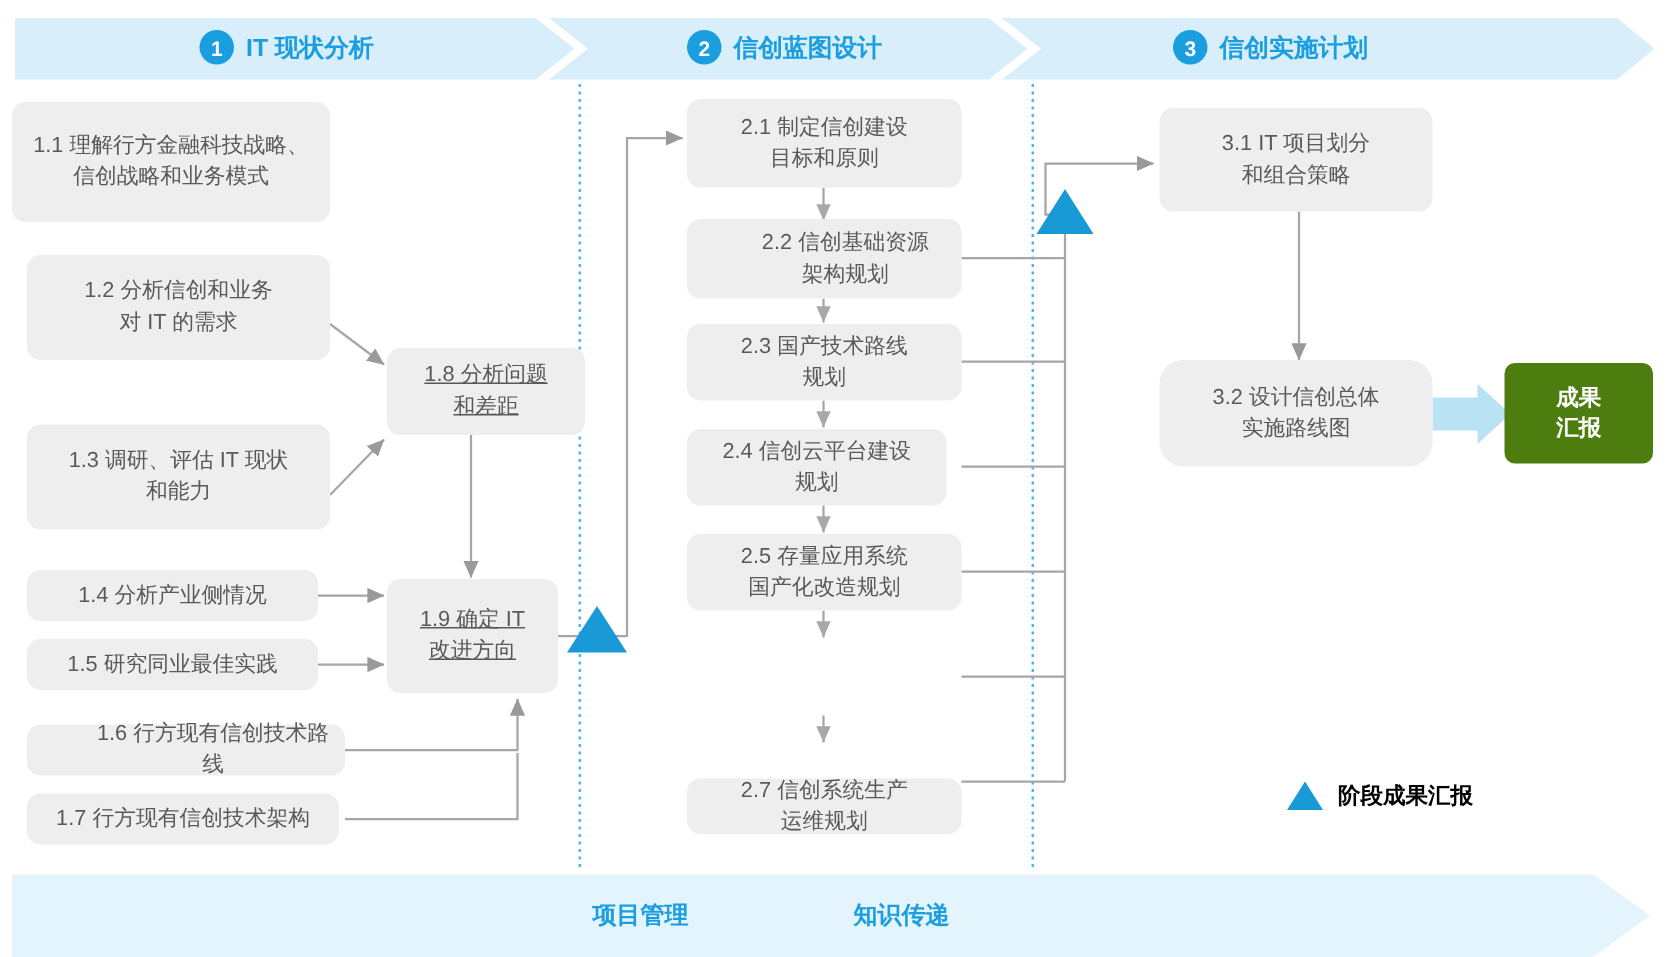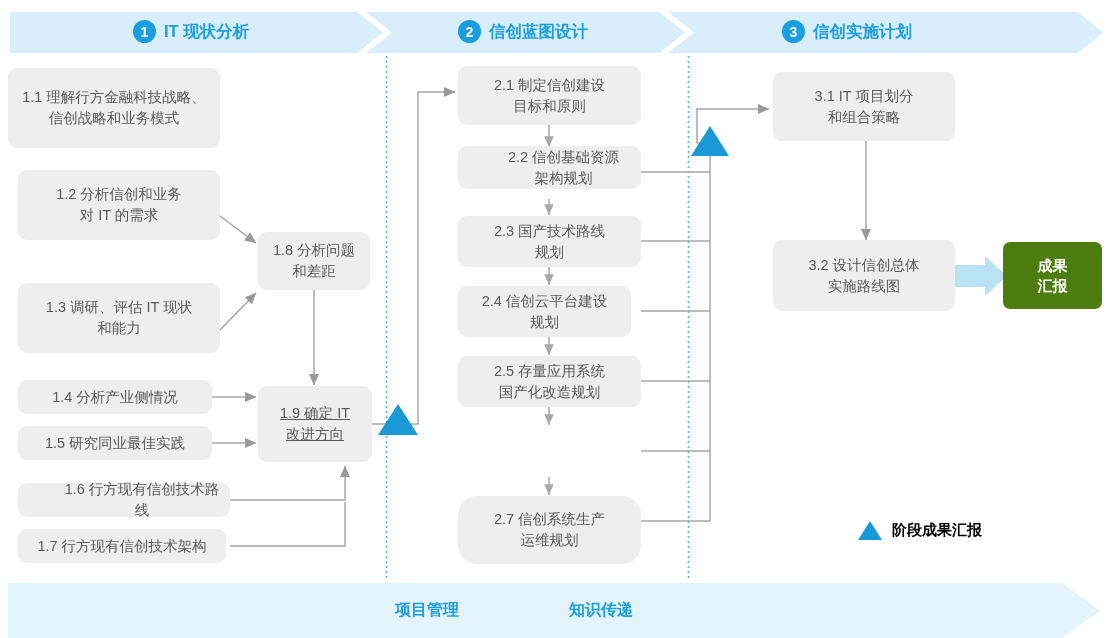--- a/index.html
+++ b/index.html
@@ -173,49 +173,49 @@
 和能力</div>
 
   <div class="node" style="left:18px;top:380px;width:194px;height:34px;">1.4 分析产业侧情况</div>
 
   <div class="node" style="left:18px;top:426px;width:194px;height:34px;">1.5 研究同业最佳实践</div>
 
   <div class="node" style="left:18px;top:483px;width:212px;height:34px;padding-left:44px;">1.6 行方现有信创技术路线</div>
 
   <div class="node" style="left:18px;top:529px;width:208px;height:34px;">1.7 行方现有信创技术架构</div>
 
-  <div class="node" style="left:258px;top:232px;width:112px;height:58px;">1.8 分析问题
+  <div class="node" style="left:258px;top:232px;width:132px;height:58px;text-decoration:underline;">1.8 分析问题
 和差距</div>
 
   <div class="node" style="left:258px;top:386px;width:114px;height:76px;text-decoration:underline;">1.9 确定 IT
 改进方向</div>
 
   <div class="node" style="left:458px;top:66px;width:183px;height:59px;">2.1 制定信创建设
 目标和原则</div>
 
-  <div class="node" style="left:458px;top:146px;width:183px;height:43px;padding-left:36px;">2.2 信创基础资源
+  <div class="node" style="left:458px;top:146px;width:183px;height:53px;padding-left:36px;">2.2 信创基础资源
 架构规划</div>
 
   <div class="node" style="left:458px;top:216px;width:183px;height:51px;">2.3 国产技术路线
 规划</div>
 
   <div class="node" style="left:458px;top:286px;width:173px;height:51px;">2.4 信创云平台建设
 规划</div>
 
   <div class="node" style="left:458px;top:356px;width:183px;height:51px;">2.5 存量应用系统
 国产化改造规划</div>
 
 
-  <div class="node" style="left:458px;top:496px;width:183px;height:68px;border-radius:19px;">2.7 信创系统生产
+  <div class="node" style="left:458px;top:519px;width:183px;height:37px;">2.7 信创系统生产
 运维规划</div>
 
   <div class="node" style="left:773px;top:72px;width:182px;height:69px;">3.1 IT 项目划分
 和组合策略</div>
 
-  <div class="node" style="left:773px;top:240px;width:182px;height:71px;">3.2 设计信创总体
+  <div class="node" style="left:773px;top:240px;width:182px;height:71px;border-radius:16px;">3.2 设计信创总体
 实施路线图</div>
 
   <div class="result-badge" style="left:1003px;top:242px;width:99px;height:67px;">成果
 汇报</div>
 
   <div class="legend" style="left:858px;top:521px;">
     <span class="legend-tri"></span>
     <span>阶段成果汇报</span>
   </div>
 

